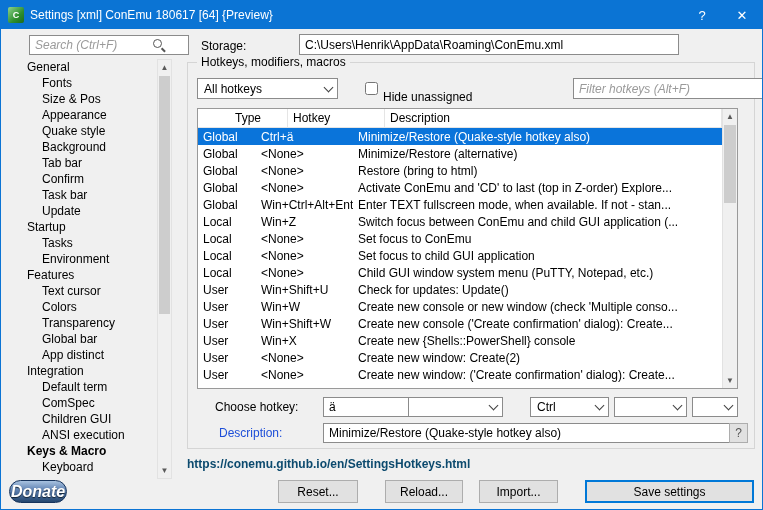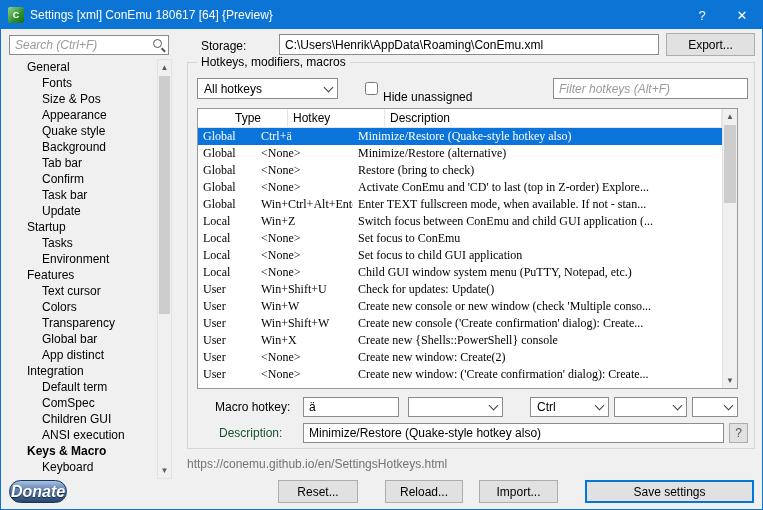--- a/index.html
+++ b/index.html
@@ -20,21 +20,21 @@
     border-radius:2px; display:flex; align-items:center; justify-content:center;
     color:#fff; font-size:9px; font-weight:bold; }
   .wtitle { flex:1; font-size:12px; white-space:nowrap; overflow:hidden; }
   .tbtn { width:40px; height:28px; display:flex; align-items:center; justify-content:center;
     font-size:13px; color:#fff; cursor:default; }
 
   
   .lbl { position:absolute; white-space:nowrap; }
   .field { position:absolute; background:#fff; border:1px solid #8b8b8b;
     font-family:"Liberation Sans",sans-serif; font-size:12px; padding:0 5px; color:#000; }
-  input.field { outline:none; }
+  input.field { outline:none;margin-left:20px; }
   input.field::placeholder { color:#9a9a9a; font-style:italic; }
   .btn { position:absolute; background:#e1e1e1; border:1px solid #adadad;
     font-family:"Liberation Sans",sans-serif; font-size:12px;
     display:flex; align-items:center; justify-content:center; cursor:default; }
   .btn.default { border:2px solid var(--accent, #0078d7); }
   .combo { position:absolute; background:#fff; border:1px solid #8b8b8b;
     display:flex; align-items:center; cursor:default; }
   .combo .ctext { flex:1; padding:0 6px; white-space:nowrap; overflow:hidden; }
   .combo .carrow { width:18px; height:100%; display:flex; align-items:center; justify-content:center; }
   .chev { width:7px; height:7px; border-right:1.5px solid #404040; border-bottom:1.5px solid #404040;
@@ -83,42 +83,42 @@
   #hide-chk { position:absolute; left:364px; top:81px; width:13px; height:13px; }
   #hide-lbl { left:382px; top:81px;margin-top:8px; }
   #filter-input { left:552px; top:77px; width:195px; height:21px; }
 
   
   .table { position:absolute; left:196px; top:107px; width:541px; height:281px;
     background:#fff; border:1px solid #999; }
   .tinner { position:absolute; left:0; top:0; right:15px; bottom:0; overflow:hidden; }
   .thead { display:flex; height:19px; border-bottom:1px solid #e5e5e5; background:#fff;padding-left:32px; }
   .th { padding:2px 5px; border-right:1px solid #e5e5e5; white-space:nowrap; overflow:hidden; }
-  .trow { display:flex; height:17px; align-items:center;font-family:Liberation Serif, serif; }
+  .trow { display:flex; height:17px; align-items:center; }
   .trow.selected { background: var(--selection, #0078d7); color:#fff; }
   .tcell { padding:0 5px; white-space:nowrap; overflow:hidden; }
   .c-type { width:58px; flex:none; }
   .c-hotkey { width:97px; flex:none; }
   .c-description { flex:1; }
   #table-scroll { right:0; top:0; height:279px; border:none; border-left:1px solid #e2e2e2; }
   #table-scroll .thumb { top:16px; height:78px; }
 
   
   #choose-lbl { left:214px; top:399px; }
   #key-field { left:302px; top:396px; width:96px; height:20px; }
   #key-combo { left:407px; top:396px; width:95px; height:20px; }
   #mod1-combo { left:529px; top:396px; width:79px; height:20px; }
   #mod2-combo { left:613px; top:396px; width:73px; height:20px; }
   #mod3-combo { left:691px; top:396px; width:46px; height:20px; }
 
-  #desc-lbl { left:218px; top:425px; color:#14532d; }
+  #desc-lbl { left:218px; top:425px; color:#1d4ed8; }
   #desc-field { left:302px; top:422px; width:421px; height:20px; line-height:18px; }
   #desc-help { left:728px; top:422px; width:19px; height:20px; color:#555; }
 
-  #docs-link { position:absolute; left:186px; top:456px; color:#737373; cursor:pointer; }
+  #docs-link { position:absolute; left:186px; top:456px; color:#0c4a6e; cursor:pointer;font-weight:bold; }
 
   
   #reset-btn  { left:277px; top:479px; width:80px; height:23px; }
   #reload-btn { left:384px; top:479px; width:78px; height:23px; }
   #import-btn { left:478px; top:479px; width:79px; height:23px; }
   #save-btn   { left:584px; top:479px; width:169px; height:23px; }
 </style>
 </head>
 <body>
 
@@ -168,21 +168,20 @@
   <div class="vscroll" id="tree-scroll">
     <div class="sb-arrow sb-up">▲</div>
     <div class="thumb"></div>
     <div class="sb-arrow sb-down">▼</div>
   </div>
 
   <div class="donate">Donate</div>
 
   <div class="lbl" id="storage-label">Storage:</div>
   <input class="field" id="storage-field" value="C:\Users\Henrik\AppData\Roaming\ConEmu.xml" style="">
-  <div class="btn" id="export-btn">Export...</div>
 
   <div class="groupbox"></div>
   <div class="grouplabel">Hotkeys, modifiers, macros</div>
 
   <div class="combo" id="scope-combo">
     <span class="ctext">All hotkeys</span>
     <span class="carrow">
         <span class="chev"></span>
       </span>
   </div>
@@ -204,21 +203,21 @@
             <div class="tcell c-description">Minimize/Restore (Quake-style hotkey also)</div>
           </div>
           <div class="trow">
             <div class="tcell c-type">Global</div>
             <div class="tcell c-hotkey">&lt;None&gt;</div>
             <div class="tcell c-description">Minimize/Restore (alternative)</div>
           </div>
           <div class="trow">
             <div class="tcell c-type">Global</div>
             <div class="tcell c-hotkey">&lt;None&gt;</div>
-            <div class="tcell c-description">Restore (bring to check)</div>
+            <div class="tcell c-description">Restore (bring to html)</div>
           </div>
           <div class="trow">
             <div class="tcell c-type">Global</div>
             <div class="tcell c-hotkey">&lt;None&gt;</div>
             <div class="tcell c-description">Activate ConEmu and 'CD' to last (top in Z-order) Explore...</div>
           </div>
           <div class="trow">
             <div class="tcell c-type">Global</div>
             <div class="tcell c-hotkey">Win+Ctrl+Alt+Enter</div>
             <div class="tcell c-description">Enter TEXT fullscreen mode, when available. If not - stan...</div>
@@ -275,21 +274,21 @@
           </div>
         </div>
     </div>
     <div class="vscroll" id="table-scroll">
       <div class="sb-arrow sb-up">▲</div>
       <div class="thumb"></div>
       <div class="sb-arrow sb-down">▼</div>
     </div>
   </div>
 
-  <div class="lbl" id="choose-lbl">Macro hotkey:</div>
+  <div class="lbl" id="choose-lbl">Choose hotkey:</div>
   <input class="field" id="key-field" value="ä" style="">
   <div class="combo" id="key-combo">
     <span class="ctext"></span>
     <span class="carrow">
         <span class="chev"></span>
       </span>
   </div>
   <div class="combo" id="mod1-combo">
     <span class="ctext">Ctrl</span>
     <span class="carrow">

